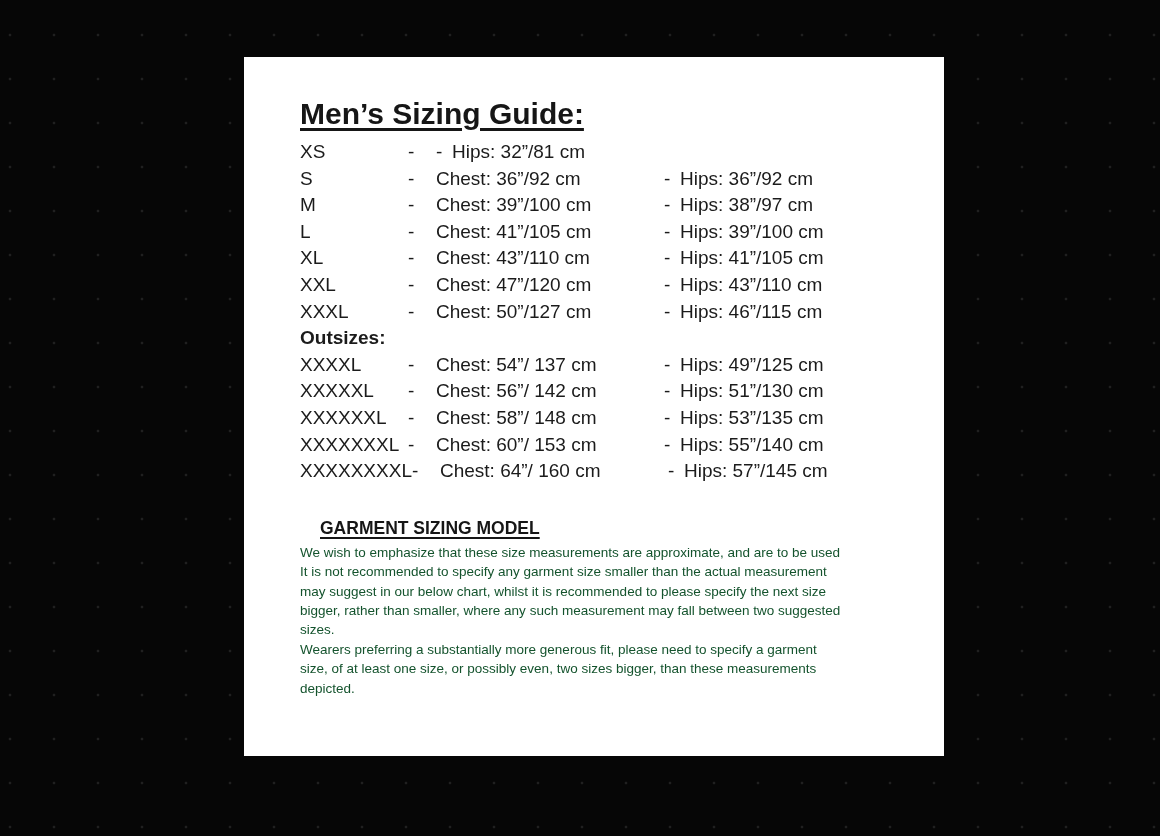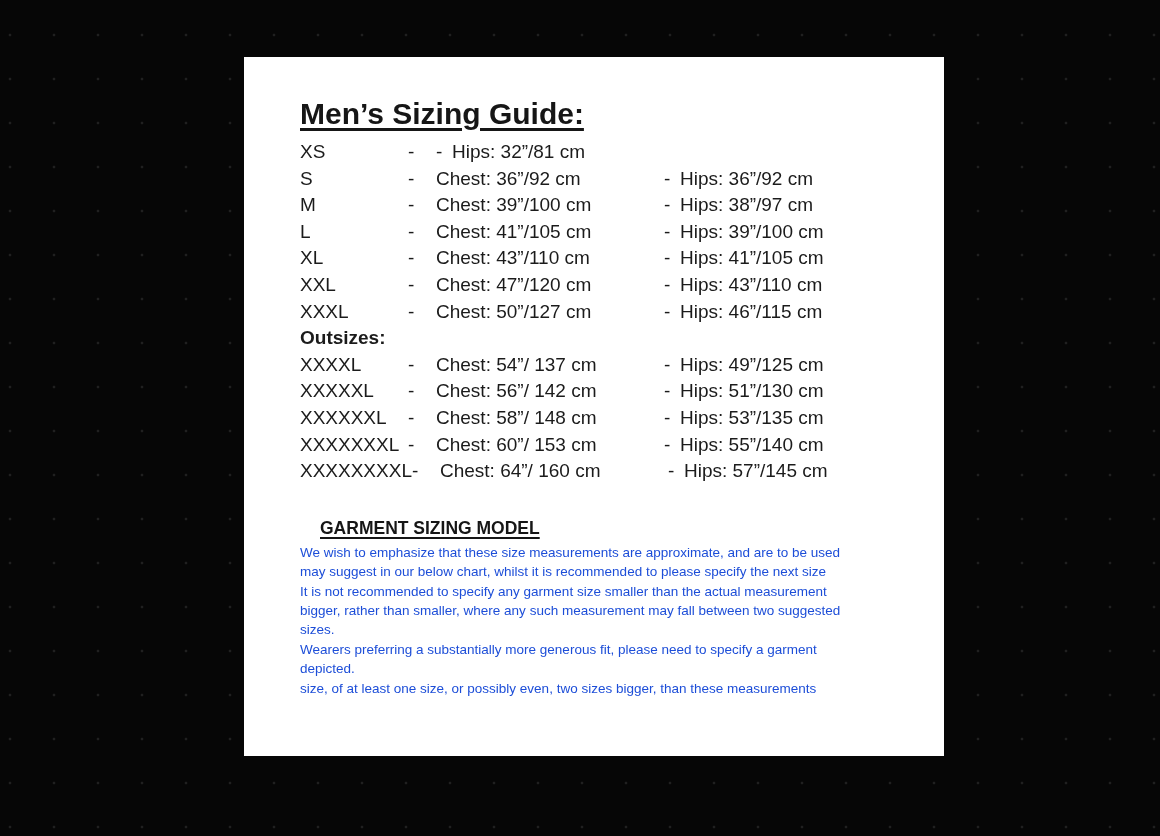--- a/index.html
+++ b/index.html
@@ -57,21 +57,21 @@
     text-decoration: underline;
     text-decoration-thickness: 2px;
     text-underline-offset: 3px;
     color: #161616;
     margin-left: 20px;
   }
   .body-text { margin-top: 4px; }
   .body-line {
     font-size: 13.5px;
     line-height: 19.4px;
-    color: #1d4ed8;
+    color: #14532d;
   }
 </style>
 </head>
 <body>
 
 <div class="viewer-bg">
   <div class="page">
     <div class="content">
 
       <div class="doc-title">Men’s Sizing Guide:</div>
@@ -160,24 +160,24 @@
         <span class="d1">-</span>
         <span class="chest">Chest: 64”/ 160 cm</span>
         <span class="d2">-</span>
         <span class="hips">Hips: 57”/145 cm</span>
       </div>
 
       <div class="garment-heading">GARMENT SIZING MODEL</div>
 
       <div class="body-text">
         <div class="body-line">We wish to emphasize that these size measurements are approximate, and are to be used</div>
+        <div class="body-line">It is not recommended to specify any garment size smaller than the actual measurement</div>
         <div class="body-line">may suggest in our below chart, whilst it is recommended to please specify the next size</div>
-        <div class="body-line">It is not recommended to specify any garment size smaller than the actual measurement</div>
         <div class="body-line">bigger, rather than smaller, where any such measurement may fall between two suggested</div>
         <div class="body-line">sizes.</div>
         <div class="body-line">Wearers preferring a substantially more generous fit, please need to specify a garment</div>
+        <div class="body-line">size, of at least one size, or possibly even, two sizes bigger, than these measurements</div>
         <div class="body-line">depicted.</div>
-        <div class="body-line">size, of at least one size, or possibly even, two sizes bigger, than these measurements</div>
       </div>
 
     </div>
   </div>
 </div>
 
 </body></html>

